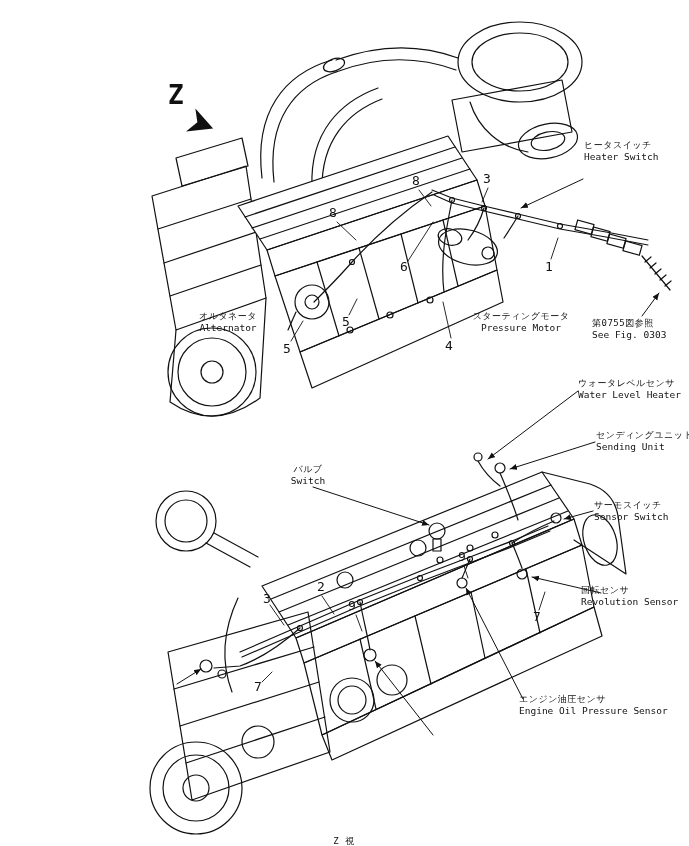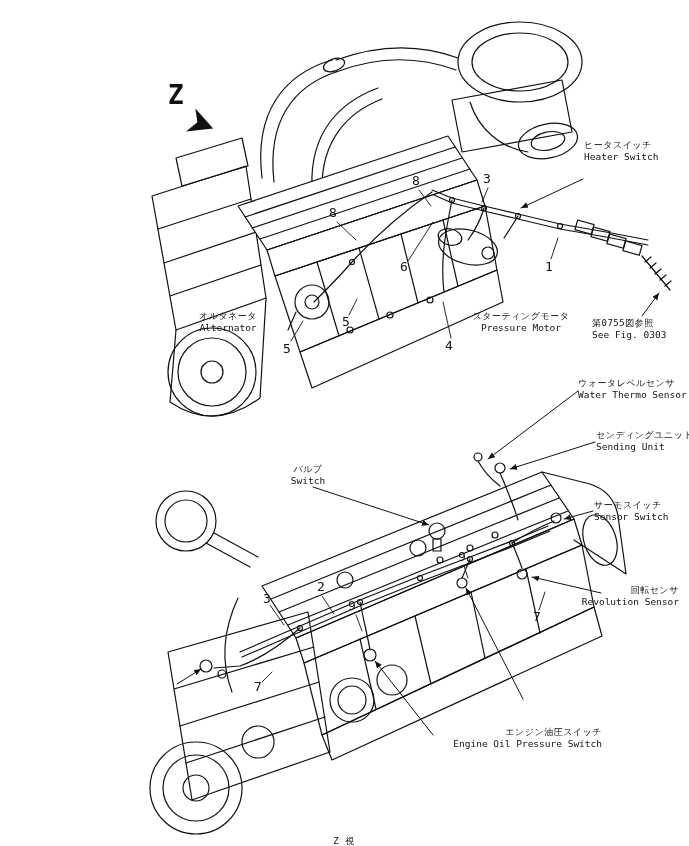--- a/index.html
+++ b/index.html
@@ -7,21 +7,21 @@
   .page {
     position:relative; width:689px; height:846px; background:#ffffff;
     font-family:"DejaVu Sans Mono","DejaVu Sans",monospace; color:#111;
     overflow:hidden;
   }
   svg.art { position:absolute; left:0; top:0; width:689px; height:846px; }
   .callout { position:absolute; white-space:nowrap; }
   .callout .jp { display:block; font-size:9px; letter-spacing:.5px; line-height:11px; }
   .callout .en { display:block; font-size:9.5px; line-height:11px; }
   .callout.center { text-align:center; }
-  .callout.right { text-align:right; }
+  .callout.right { }
   .num { position:absolute; font-size:13px; line-height:13px; }
   .zmark { position:absolute; left:168px; top:82px; font-size:26px; font-weight:bold; line-height:26px; }
 </style>
 </head>
 <body>
 
 <div class="page">
 
   <svg class="art" viewBox="0 0 689 846">
     <defs>
@@ -243,21 +243,21 @@
     <span class="en">Pressure Motor</span>
   </div>
 
   <div class="callout" style="left:592px;top:318px">
     <span class="jp">第0755図参照</span>
     <span class="en">See Fig. 0303</span>
   </div>
 
   <div class="callout" style="left:578px;top:378px">
     <span class="jp">ウォータレベルセンサ</span>
-    <span class="en">Water Thermo Sensor</span>
+    <span class="en">Water Level Heater</span>
   </div>
 
   <div class="callout" style="left:596px;top:430px">
     <span class="jp">センディングユニット</span>
     <span class="en">Sending Unit</span>
   </div>
 
   <div class="callout center" style="left:284px;top:464px;width:48px">
     <span class="jp">バルブ</span>
     <span class="en">Switch</span>
@@ -267,25 +267,25 @@
     <span class="jp">サーモスイッチ</span>
     <span class="en">Sensor Switch</span>
   </div>
 
   <div class="callout right" style="left:581px;top:585px;width:98px">
     <span class="jp">回転センサ</span>
     <span class="en">Revolution Sensor</span>
   </div>
 
 
-
-  <div class="callout right" style="left:420px;top:727px;width:182px">
-    <span class="jp">エンジン油圧スイッチ</span>
-    <span class="en">Engine Oil Pressure Switch</span>
-  </div>
+  <div class="callout" style="left:519px;top:694px">
+    <span class="jp">エンジン油圧センサ</span>
+    <span class="en">Engine Oil Pressure Sensor</span>
+  </div>
+
 
   <div class="callout center" style="left:314px;top:836px;width:60px">
     <span class="jp">Z  視</span>
     <span class="en">Valve Z</span>
   </div>
 
   <span class="num" style="left:412px;top:174px">8</span>
   <span class="num" style="left:483px;top:172px">3</span>
   <span class="num" style="left:329px;top:206px">8</span>
   <span class="num" style="left:400px;top:260px">6</span>

